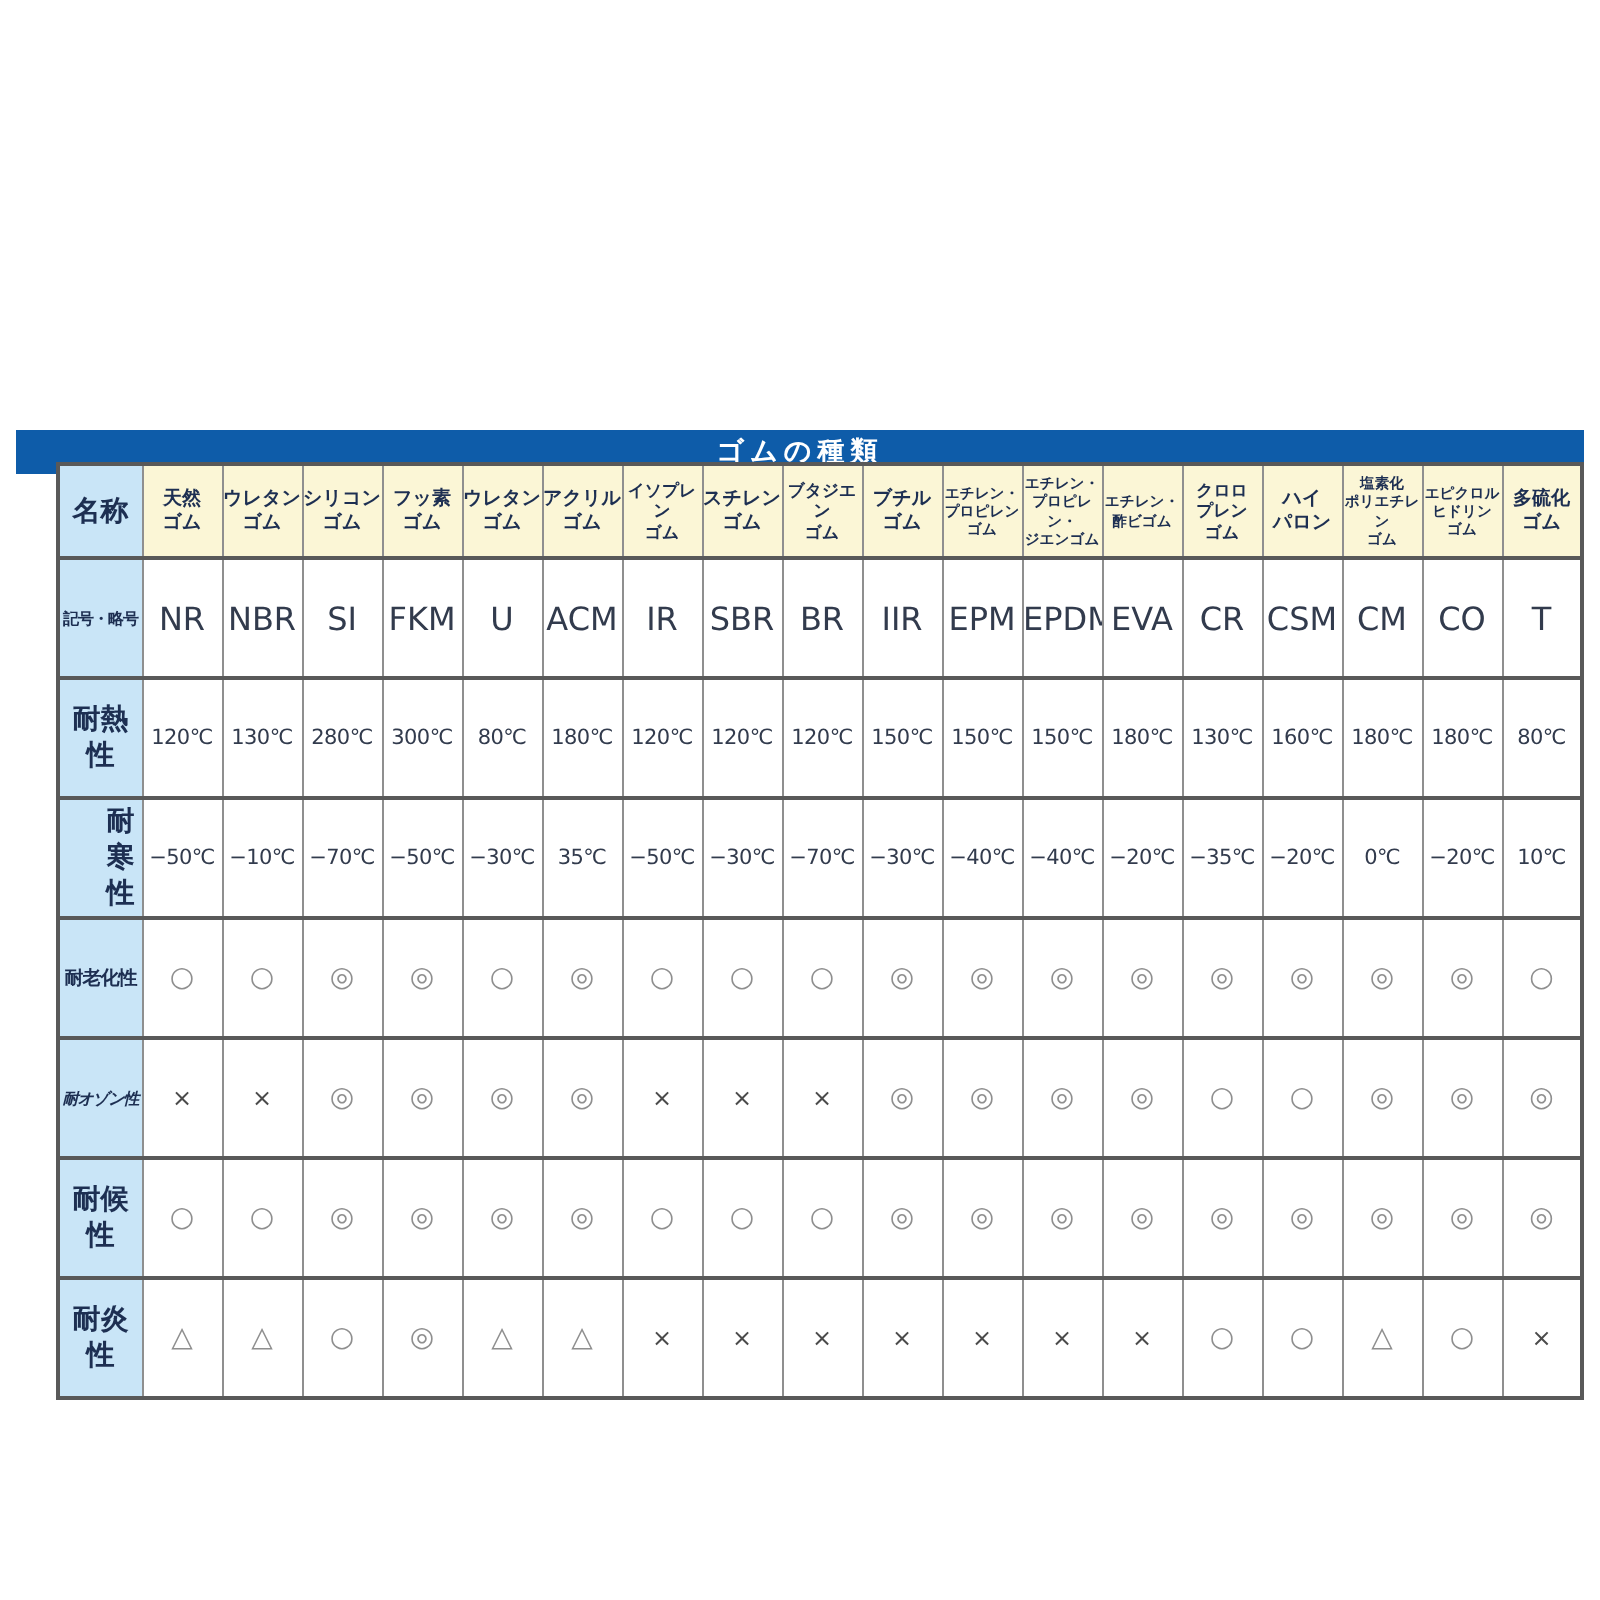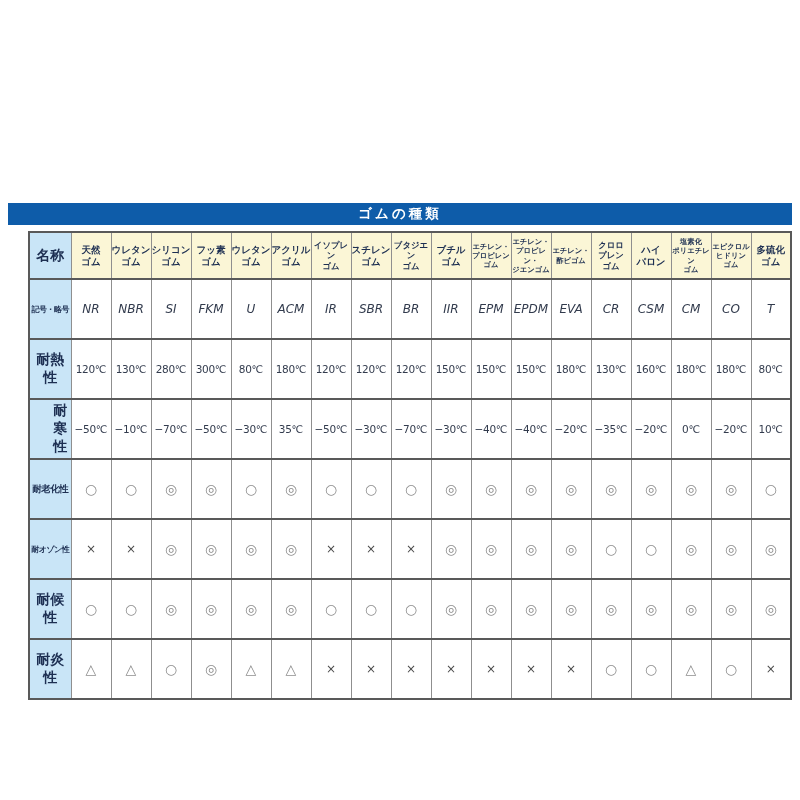--- a/index.html
+++ b/index.html
@@ -39,30 +39,30 @@
 
   td.colhead {
     background: #fbf6d6; color: #1d2f52; font-weight: bold;
     line-height: 1.25; white-space: pre-line;
   }
   td.colhead.fs-l { font-size: 9.5px; text-align: center; }
   td.colhead.fs-m { font-size: 8.4px; }
   td.colhead.fs-s { font-size: 7.3px; }
 
   td.val { background: #fff; color: #323b4d; font-size: 10.5px; letter-spacing: -0.3px; }
-  tr.row-code td.val { font-size: 12px; letter-spacing: 0; font-style: italic; }
+  tr.row-code td.val { font-size: 16px; letter-spacing: 0; }
 
   td.sym { font-size: 14px; color: #8f8f8f; letter-spacing: 0; }
   td.sym.xmark { font-size: 12px; color: #4b4b4b; }
 </style>
 </head>
 <body>
 
 <div class="canvas">
-  <div class="banner" style="background: rgb(14, 92, 169);">
+  <div class="banner" style="background: rgb(14, 92, 169); margin-top: 12px;">
     <span>ゴムの種類</span>
   </div>
   <table class="spec">
     <tbody id="tbody">
         <tr class="srow row-name">
           <th class="rowlabel rl-l" style="width: 42px;">名称</th>
           <td class="colhead fs-l">天然
 ゴム</td>
           <td class="colhead fs-l">ウレタン
 ゴム</td>
@@ -182,21 +182,21 @@
           <td class="val sym">◎</td>
           <td class="val sym">◎</td>
           <td class="val sym">◎</td>
           <td class="val sym">◎</td>
           <td class="val sym">◎</td>
           <td class="val sym">◎</td>
           <td class="val sym">◎</td>
           <td class="val sym">○</td>
         </tr>
         <tr class="srow row-ozone">
-          <th class="rowlabel rl-s" style="width: 42px;">耐オゾン性</th>
+          <th class="rowlabel rl-s" style="width: 42px; font-style: italic;">耐オゾン性</th>
           <td class="val sym xmark">×</td>
           <td class="val sym xmark">×</td>
           <td class="val sym">◎</td>
           <td class="val sym">◎</td>
           <td class="val sym">◎</td>
           <td class="val sym">◎</td>
           <td class="val sym xmark">×</td>
           <td class="val sym xmark">×</td>
           <td class="val sym xmark">×</td>
           <td class="val sym">◎</td>

